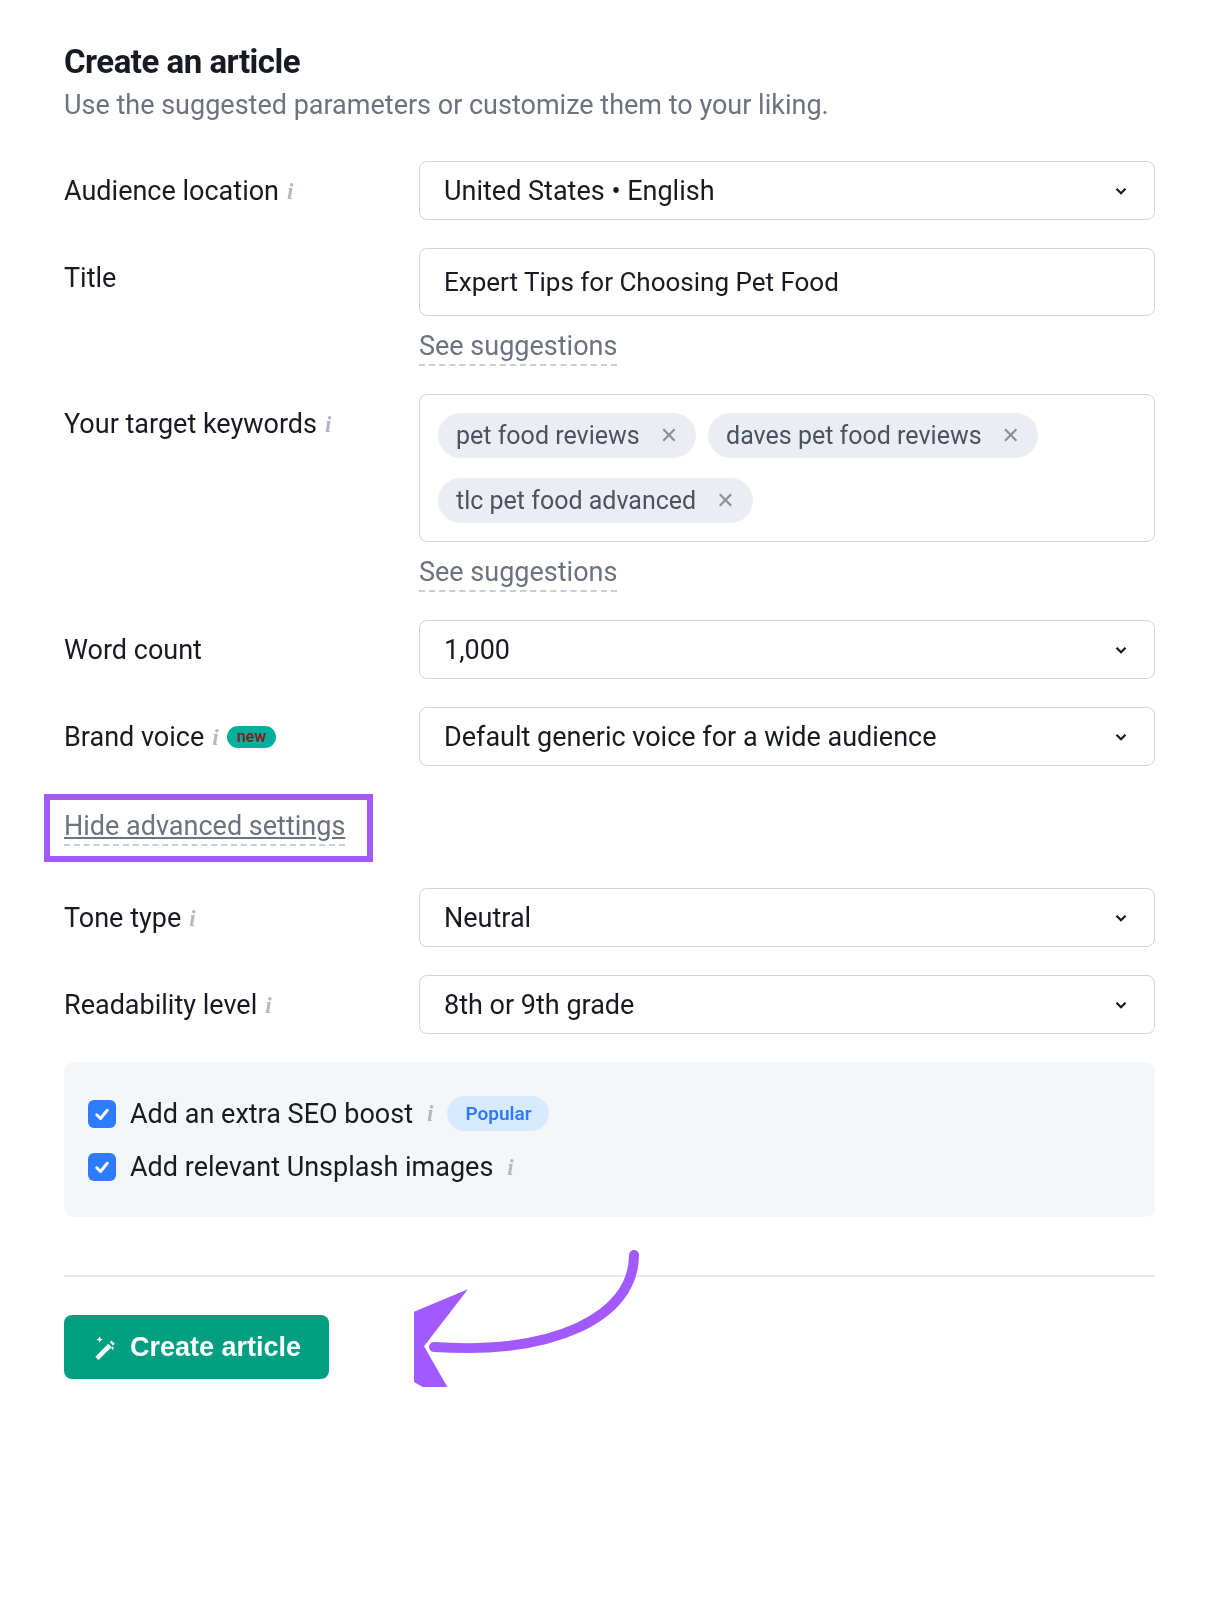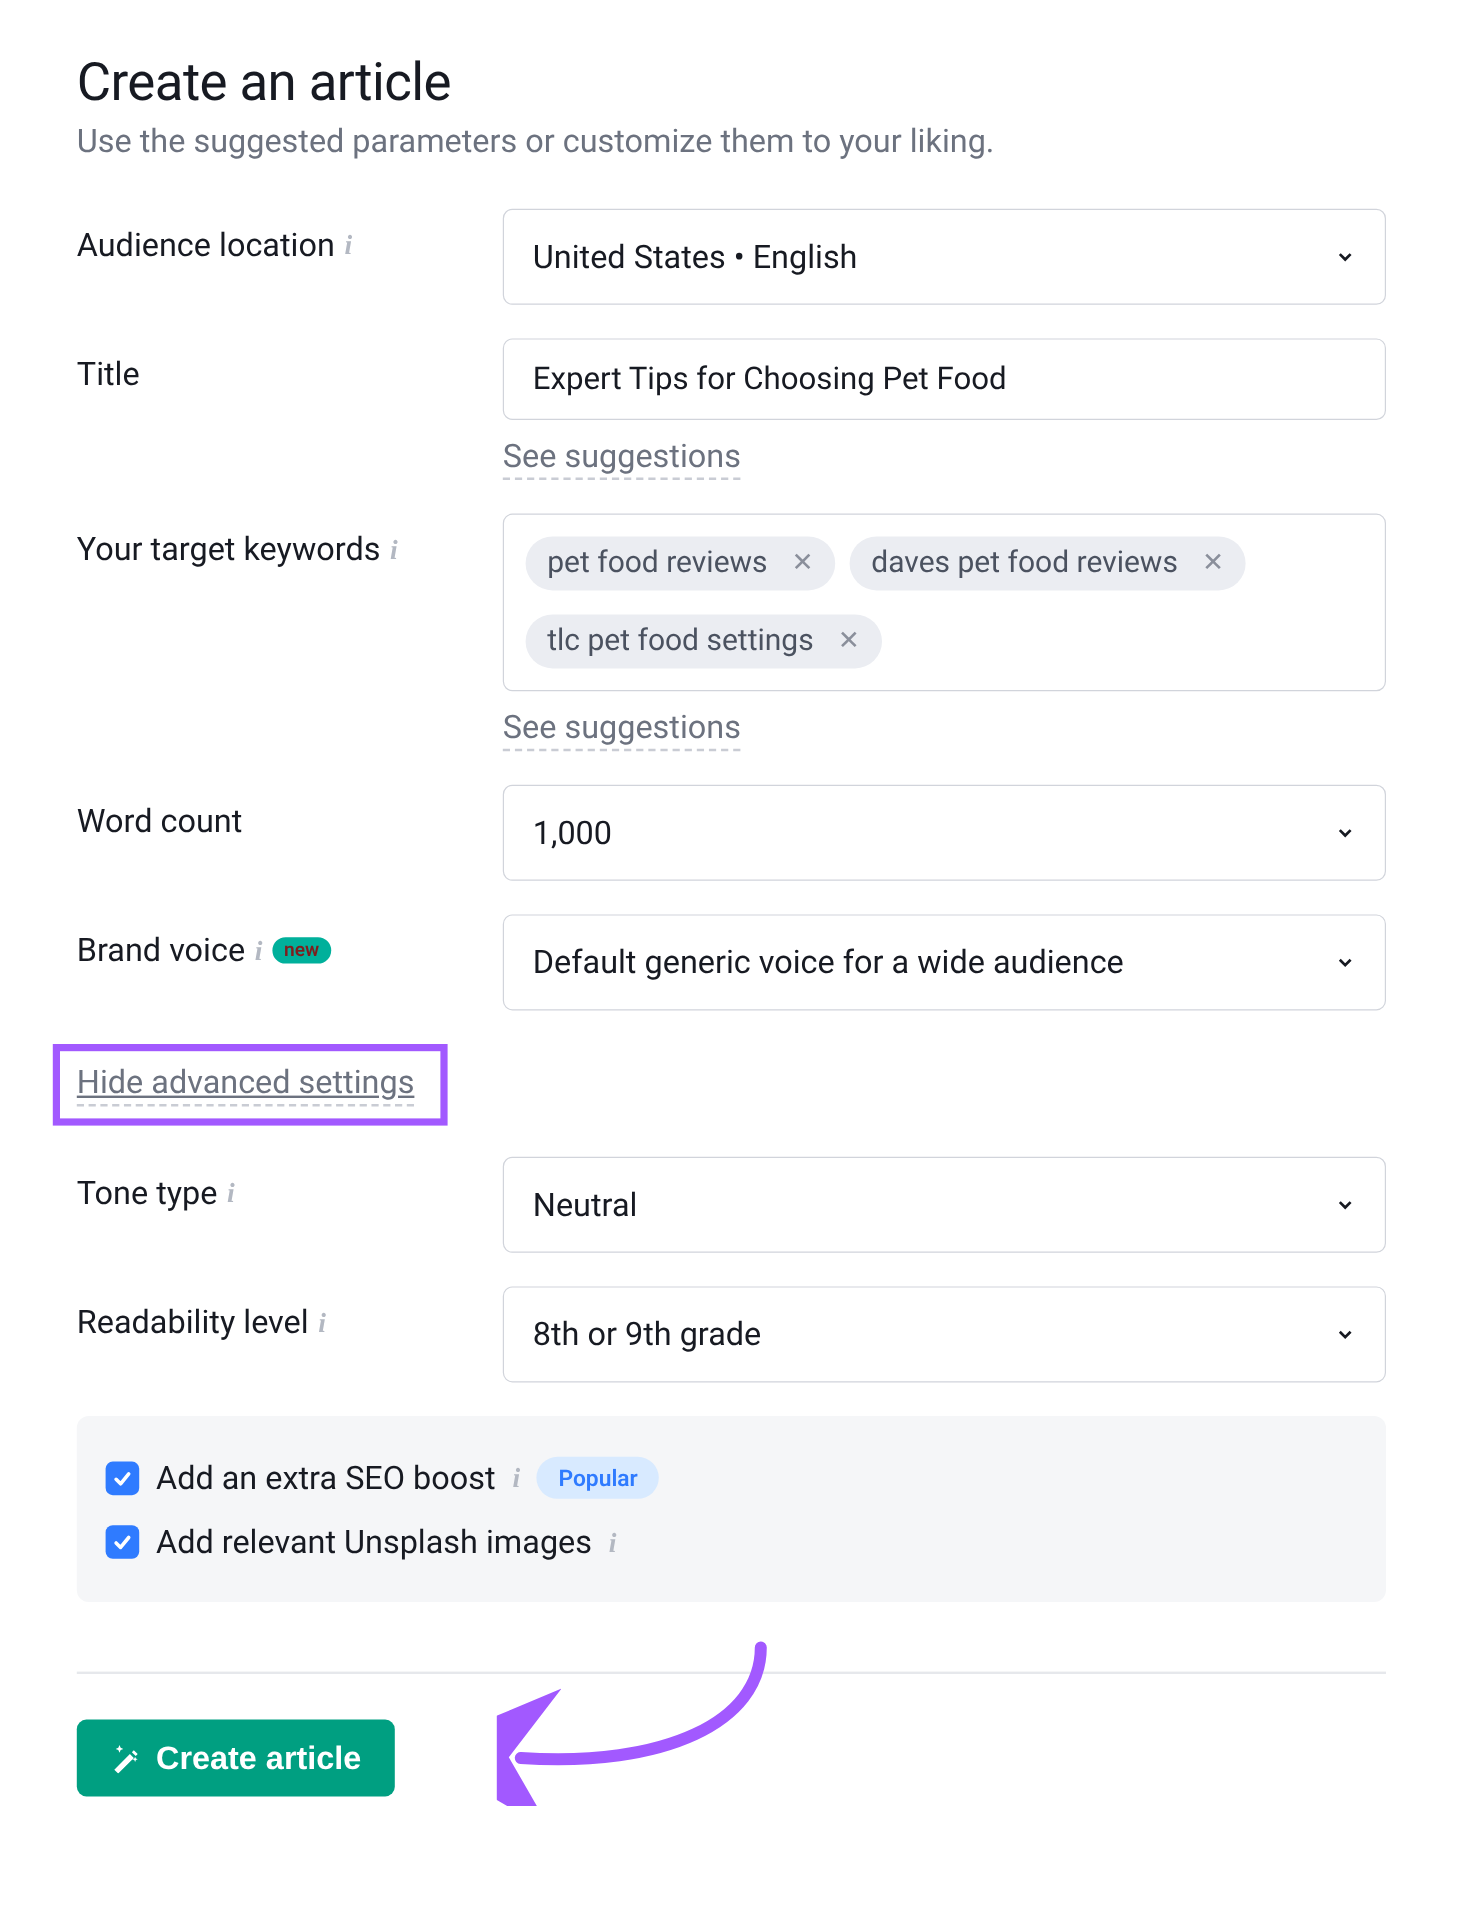--- a/index.html
+++ b/index.html
@@ -4,22 +4,22 @@
 <style>
   * { box-sizing: border-box; margin: 0; padding: 0; }
   body {
     font-family: -apple-system, BlinkMacSystemFont, "Segoe UI", Roboto, Helvetica, Arial, sans-serif;
     background: #fff;
     color: #171a22;
     width: 1219px;
     padding: 42px 64px 60px 64px;
   }
   h1 {
-    font-size: 44px;
-    font-weight: 400;
+    font-size: 33px;
+    font-weight: 700;
     letter-spacing: -0.5px;
     margin-bottom: 8px;
   }
   .subtitle {
     font-size: 27px;
     color: #6c727f;
     margin-bottom: 40px;
   }
   .form-row {
     display: flex;
@@ -52,21 +52,21 @@
     color: #7f1d1d;
     font-size: 16px;
     font-weight: 600;
     padding: 3px 10px;
     border-radius: 12px;
     line-height: 1;
   }
   .select-like {
     border: 1px solid #d1d4db;
     border-radius: 8px;
-    height: 80px;
+    height: 59px;
     display: flex;
     align-items: center;
     justify-content: space-between;
     padding: 0 24px;
     font-size: 27px;
     color: #171a22;
     background: #fff;
     cursor: pointer;
   }
   .chevron {
@@ -249,21 +249,21 @@
     <div class="pill-box">
       <span class="pill">
         <span>pet food reviews</span>
         <span class="pill-x">✕</span>
       </span>
       <span class="pill">
         <span>daves pet food reviews</span>
         <span class="pill-x">✕</span>
       </span>
       <span class="pill">
-        <span>tlc pet food settings</span>
+        <span>tlc pet food advanced</span>
         <span class="pill-x">✕</span>
       </span>
     </div>
     <span class="see-link">See suggestions</span>
   </div>
 </div>
 
 
 <div class="form-row">
   <div class="label-col">

